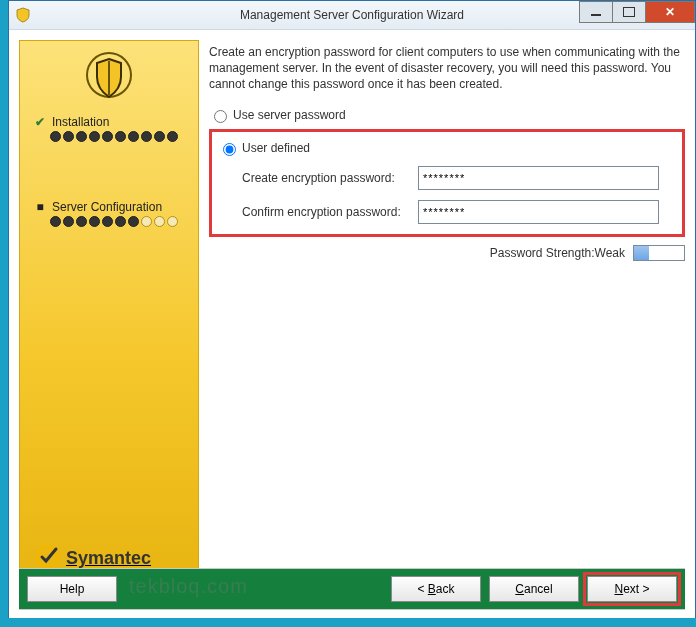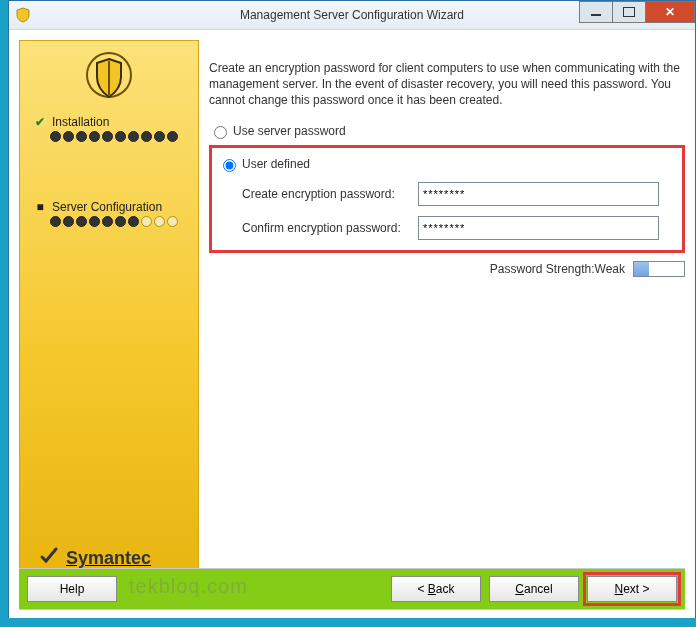--- a/index.html
+++ b/index.html
@@ -130,21 +130,20 @@
     color: #333;
   }
 
   .content {
     position: absolute;
     left: 200px;
     right: 10px;
     top: 14px;
     bottom: 52px;
     color: #333;
-    margin-top: 16px;
   }
   .intro {
     font-size: 12px;
     line-height: 1.35;
     margin-bottom: 14px;
   }
   .radio-row {
     display: flex;
     align-items: center;
     margin: 2px 0;
@@ -192,21 +191,21 @@
     width: 30%;
     background: linear-gradient(#9ec4f0, #6fa6e3);
   }
 
   .btnbar {
     position: absolute;
     left: 10px; right: 10px; bottom: 8px;
     height: 40px;
     border-top: 1px solid #c9c9c9;
     border-bottom: 1px solid #c9c9c9;
-    background: #84cc16;
+    background: #15803d;
     display: flex;
     align-items: center;
     padding: 0 8px;
     gap: 8px;
   }
   .btnbar .spacer { flex: 1; }
   .btn {
     min-width: 72px;
     height: 24px;
     border: 1px solid #8a8a8a;

